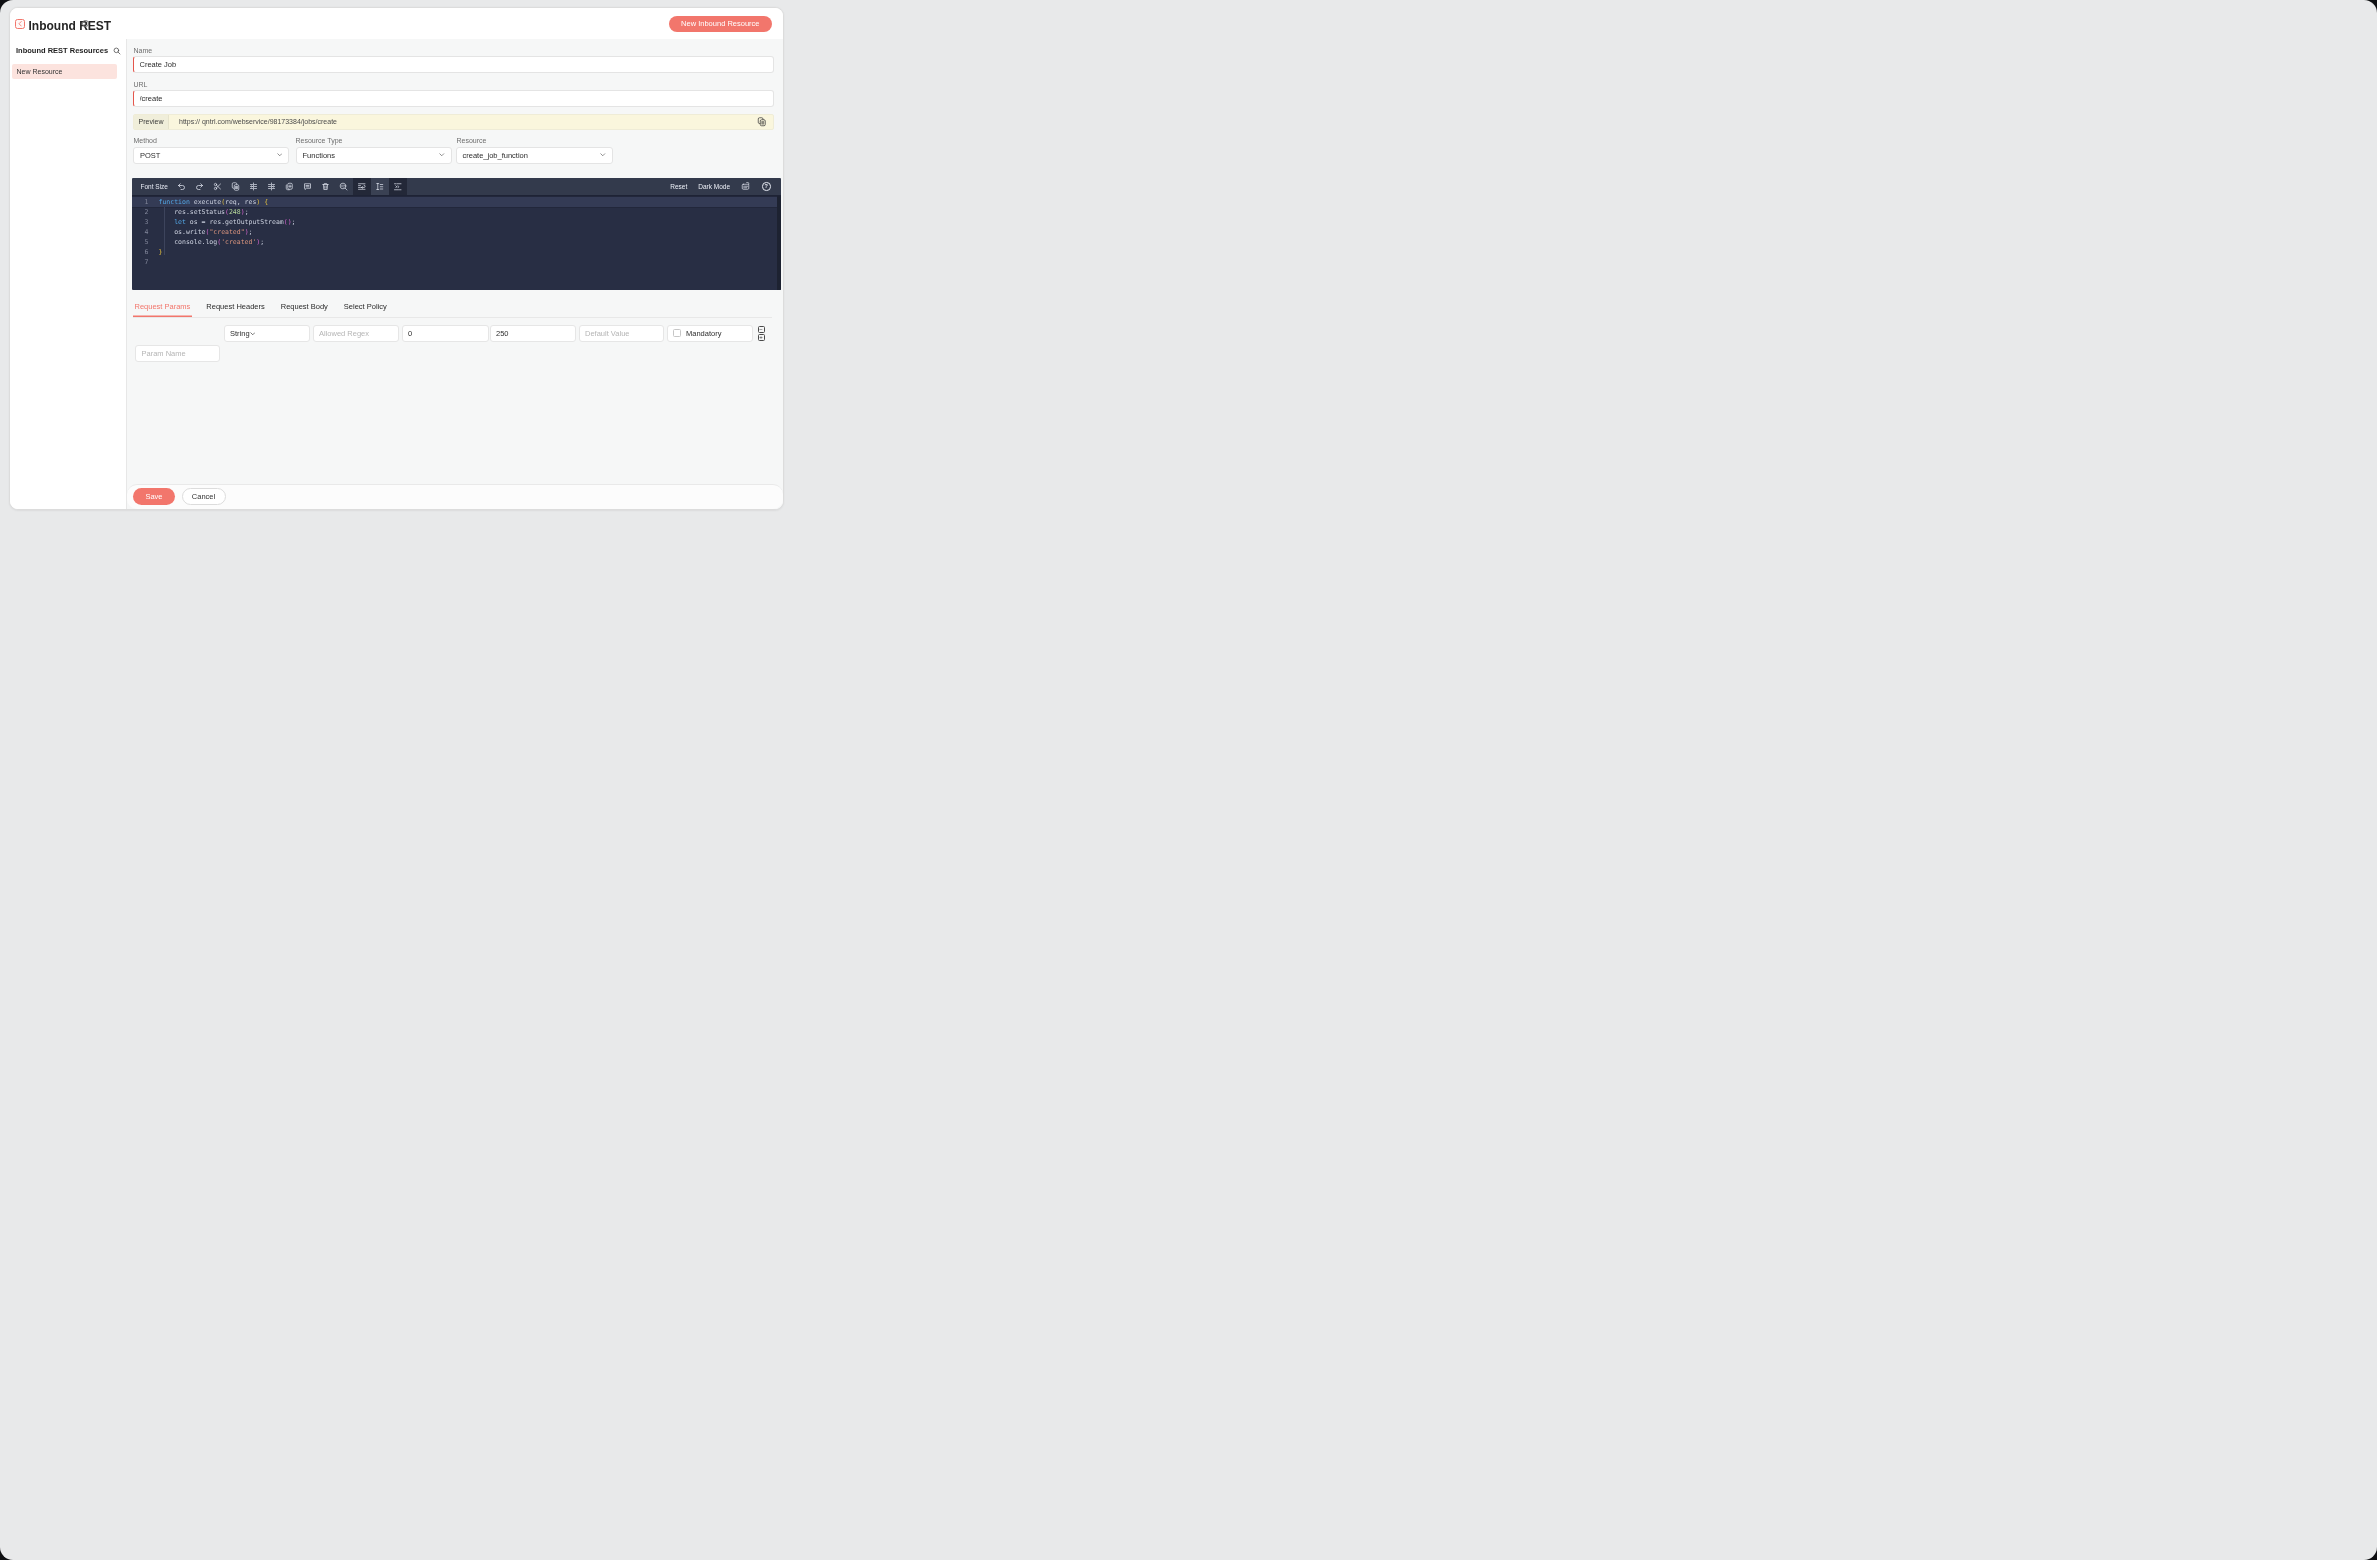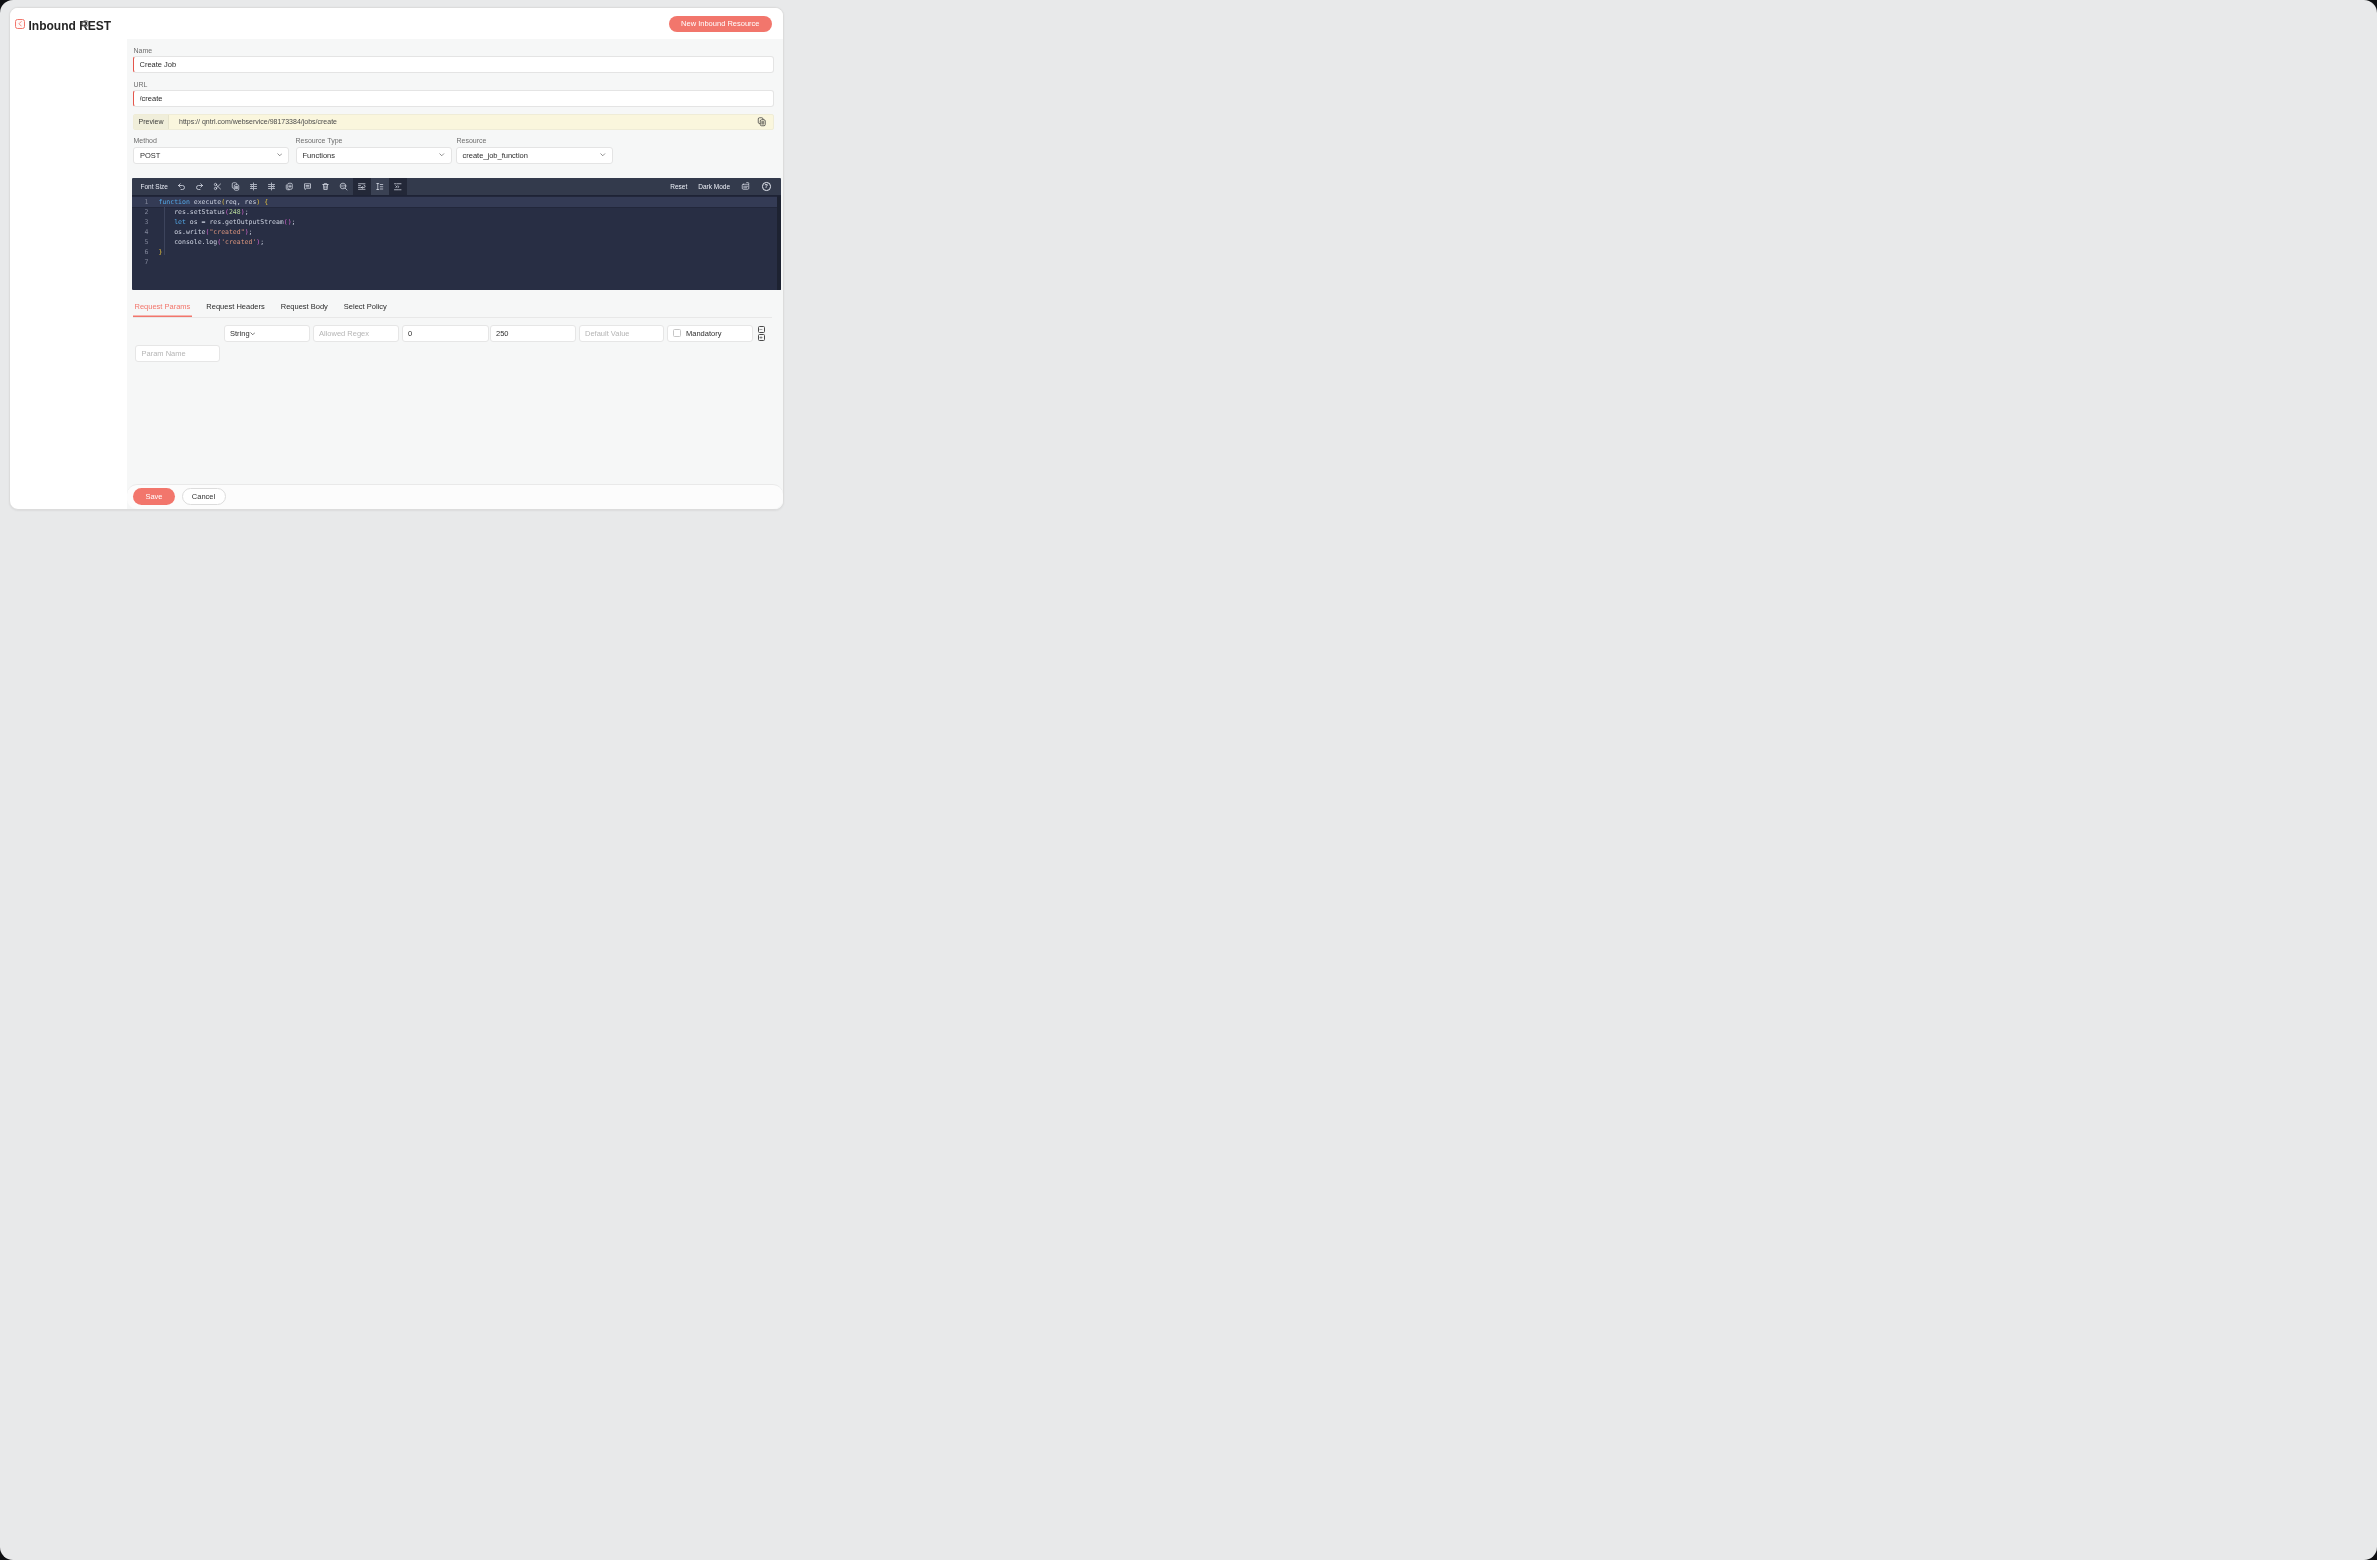--- a/index.html
+++ b/index.html
@@ -112,20 +112,32 @@
         <svg width="4.5" height="5.5" viewBox="0 0 9 11" fill="none" stroke="currentColor" stroke-width="1.7" stroke-linecap="round" stroke-linejoin="round">
               <path d="M6.5 1 L2 5.5 L6.5 10"></path>
             </svg>
       </span>
     </div>
     <div class="page-title">Inbound REST</div>
     <div class="info-icon">i</div>
     <button class="new-btn">New Inbound Resource</button>
   </div>
 
+  <aside class="sidebar">
+    <div class="side-head">
+      <span class="side-title">Inbound REST Resources</span>
+      <span class="side-search">
+        <svg width="8" height="8" viewBox="0 0 16 16" fill="none" stroke="currentColor" stroke-width="1.4" stroke-linecap="round">
+              <circle cx="6.7" cy="6.7" r="4.6"></circle>
+              <path d="M10.2 10.2 L14 14"></path>
+            </svg>
+      </span>
+    </div>
+    <div class="side-item active">New Resource</div>
+  </aside>
 
   <main class="content">
 
     <div class="fld-label" style="left:7px; top:8.5px;">Name</div>
     <input class="txt-input" style="top: 17.6px;" value="Create Job">
 
     <div class="fld-label" style="left:7px; top:42px;">URL</div>
     <input class="txt-input" style="top: 51px;" value="/create">
 
     <div class="preview">

